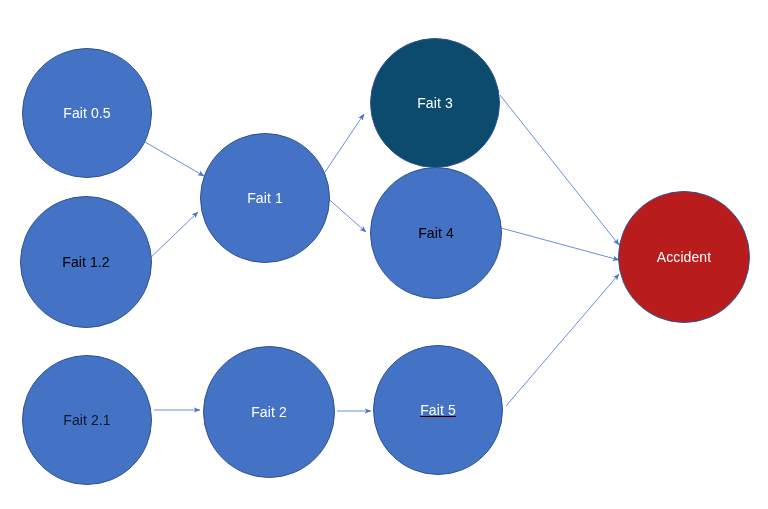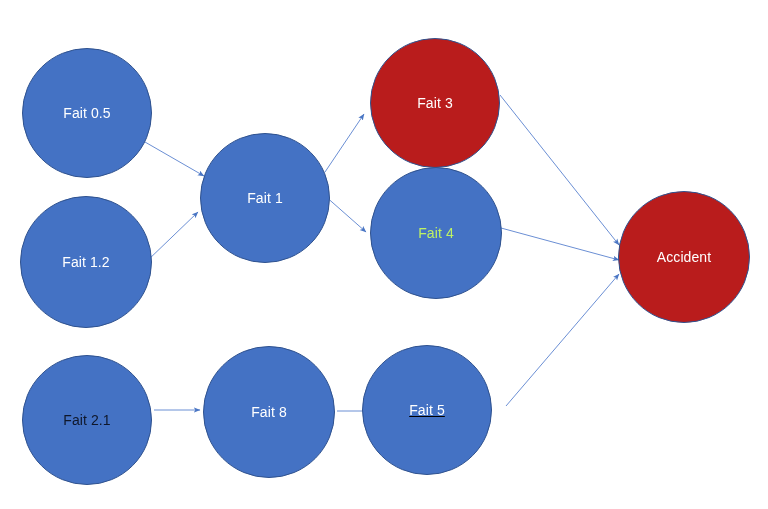--- a/index.html
+++ b/index.html
@@ -73,38 +73,38 @@
         <line x1="154" y1="410" x2="200" y2="410" stroke="#6B8FD4" stroke-width="1" marker-end="url(#arrowhead)"></line>
         <line x1="337" y1="411" x2="371" y2="411" stroke="#6B8FD4" stroke-width="1" marker-end="url(#arrowhead)"></line>
       </g>
   </svg>
 
   <div id="nodes-layer">
       <div class="node" style="left: 22px; top: 48px; width: 130px; height: 130px; background: rgb(68, 114, 196); border-color: rgb(47, 82, 143);">
         <span class="node-label" style="color: rgb(255, 255, 255);">Fait 0.5</span>
       </div>
       <div class="node" style="left: 20px; top: 196px; width: 132px; height: 132px; background: rgb(68, 114, 196); border-color: rgb(47, 82, 143);">
-        <span class="node-label" style="color: #ffffff;">Fait 1.2</span>
+        <span class="node-label" style="color: #000000;">Fait 1.2</span>
       </div>
       <div class="node" style="left: 200px; top: 133px; width: 130px; height: 130px; background: rgb(68, 114, 196); border-color: rgb(47, 82, 143);">
         <span class="node-label" style="color: rgb(255, 255, 255); text-align: right;">Fait 1</span>
       </div>
-      <div class="node" style="left: 370px; top: 38px; width: 130px; height: 130px; background: #b91c1c; border-color: rgb(47, 82, 143);">
+      <div class="node" style="left: 370px; top: 38px; width: 130px; height: 130px; background: #0c4a6e; border-color: rgb(47, 82, 143);">
         <span class="node-label" style="color: rgb(255, 255, 255);">Fait 3</span>
       </div>
       <div class="node" style="left: 370px; top: 167px; width: 132px; height: 132px; background: rgb(68, 114, 196); border-color: rgb(47, 82, 143);">
-        <span class="node-label" style="color: #bef264;">Fait 4</span>
+        <span class="node-label" style="color: #000000;">Fait 4</span>
       </div>
       <div class="node" style="left: 618px; top: 191px; width: 132px; height: 132px; background: #b91c1c; border-color: rgb(47, 82, 143);">
         <span class="node-label" style="color: rgb(255, 255, 255);">Accident</span>
       </div>
       <div class="node" style="left: 22px; top: 355px; width: 130px; height: 130px; background: rgb(68, 114, 196); border-color: rgb(47, 82, 143);">
         <span class="node-label" style="color: #0f172a;">Fait 2.1</span>
       </div>
       <div class="node" style="left: 203px; top: 346px; width: 132px; height: 132px; background: rgb(68, 114, 196); border-color: rgb(47, 82, 143);">
-        <span class="node-label" style="color: rgb(255, 255, 255);">Fait 8</span>
+        <span class="node-label" style="color: rgb(255, 255, 255);">Fait 2</span>
       </div>
-      <div class="node" style="left: 362px; top: 345px; width: 130px; height: 130px; background: rgb(68, 114, 196); border-color: rgb(47, 82, 143); text-decoration: underline;">
+      <div class="node" style="left: 373px; top: 345px; width: 130px; height: 130px; background: rgb(68, 114, 196); border-color: rgb(47, 82, 143); text-decoration: underline;">
         <span class="node-label" style="color: rgb(255, 255, 255);">Fait 5</span>
       </div>
     </div>
 
 </div>
 
 </body></html>

